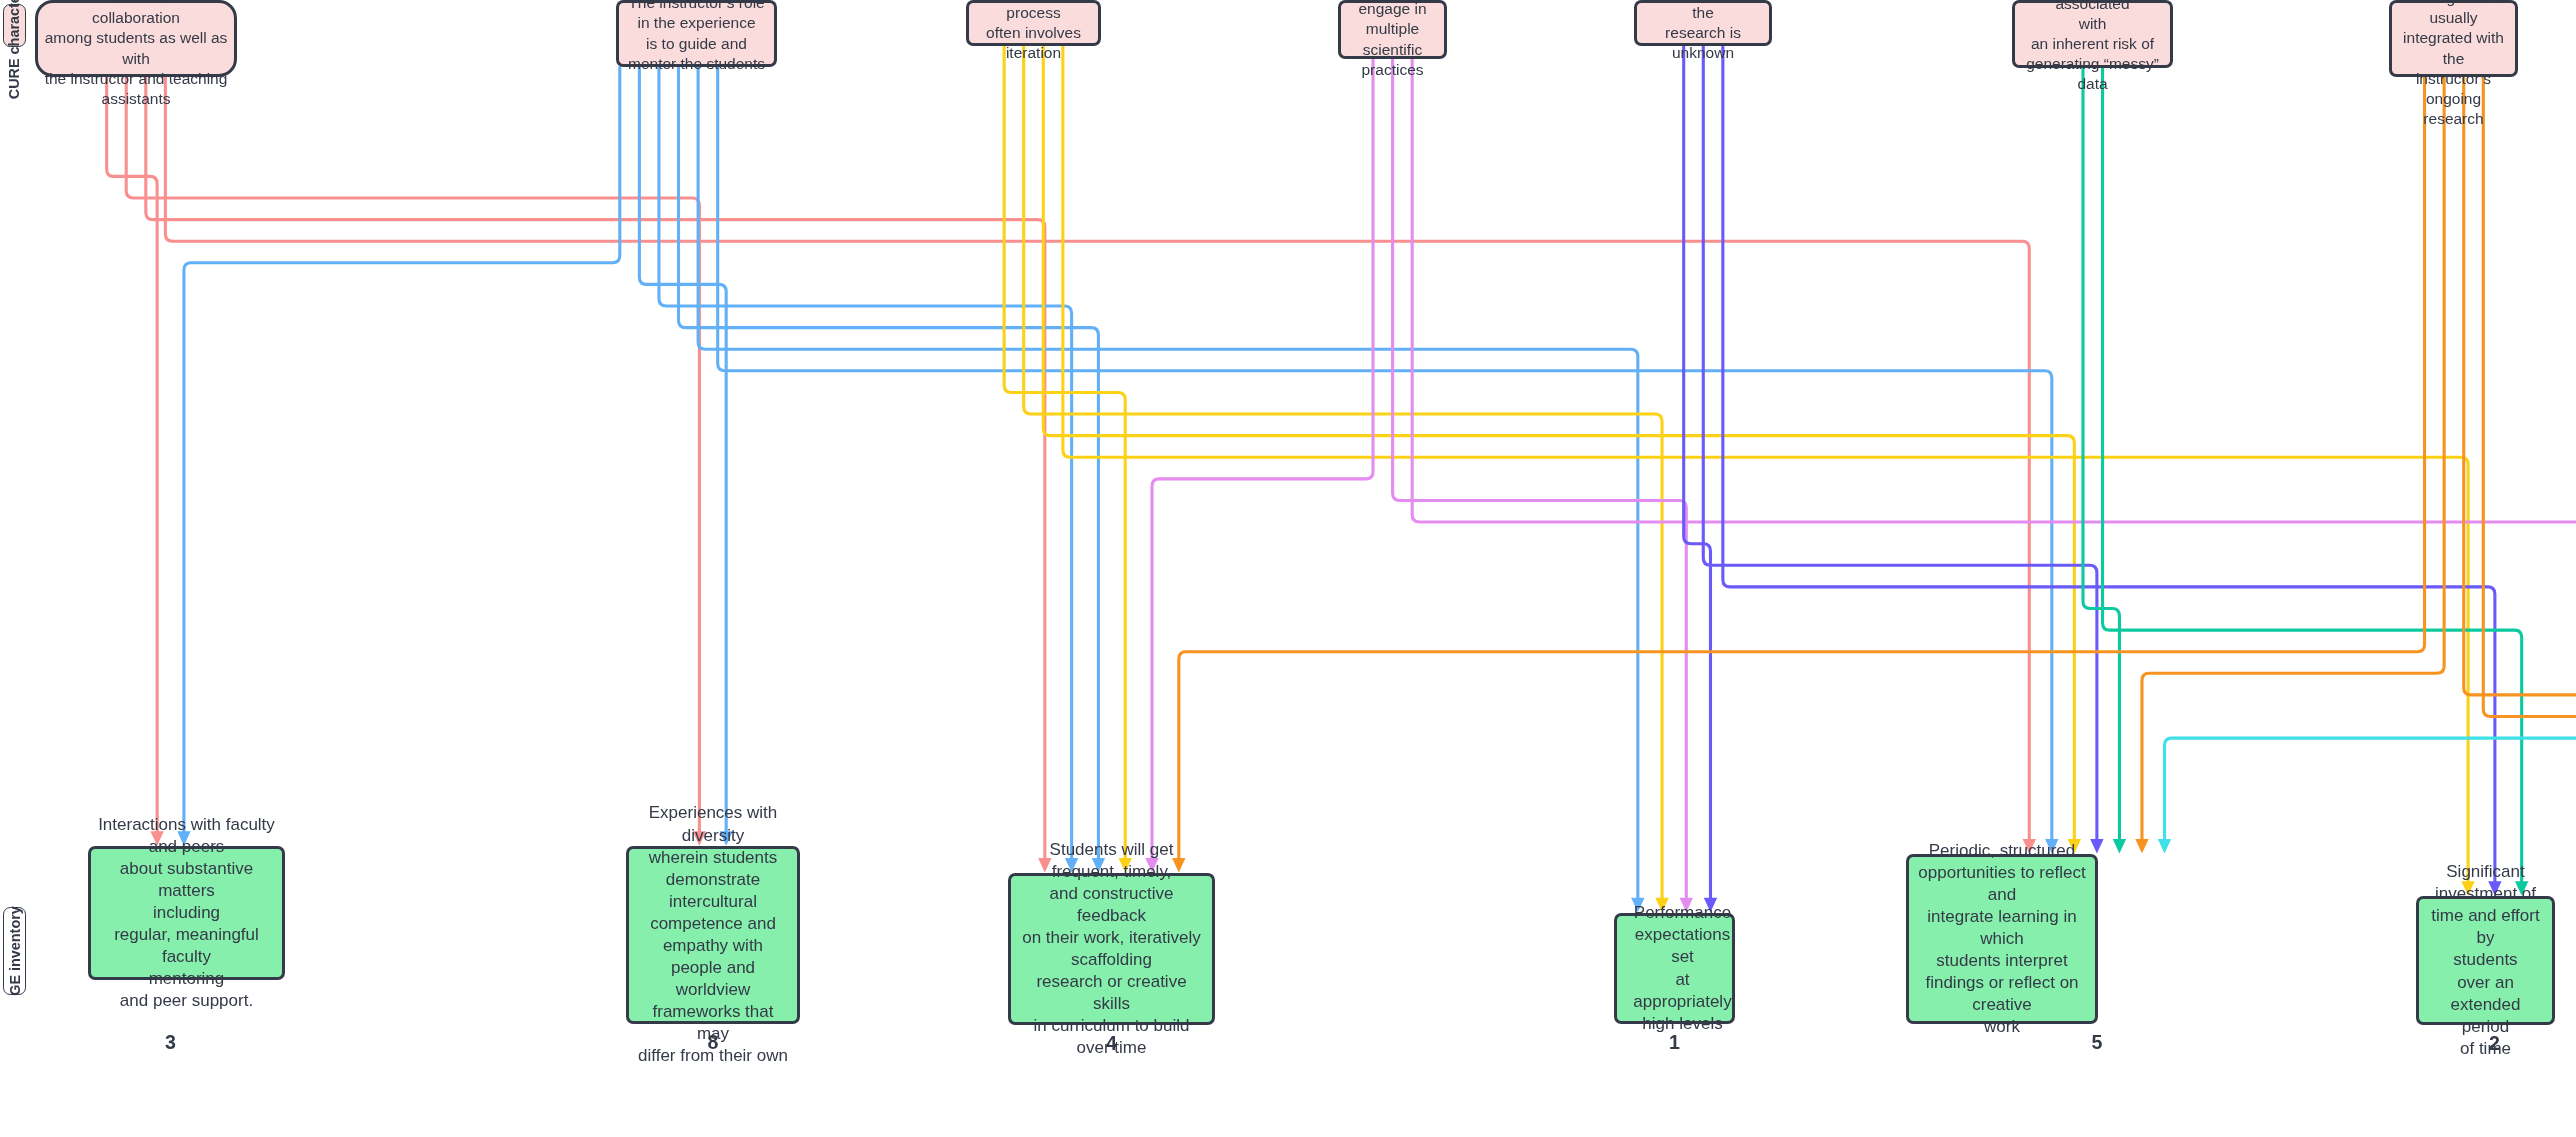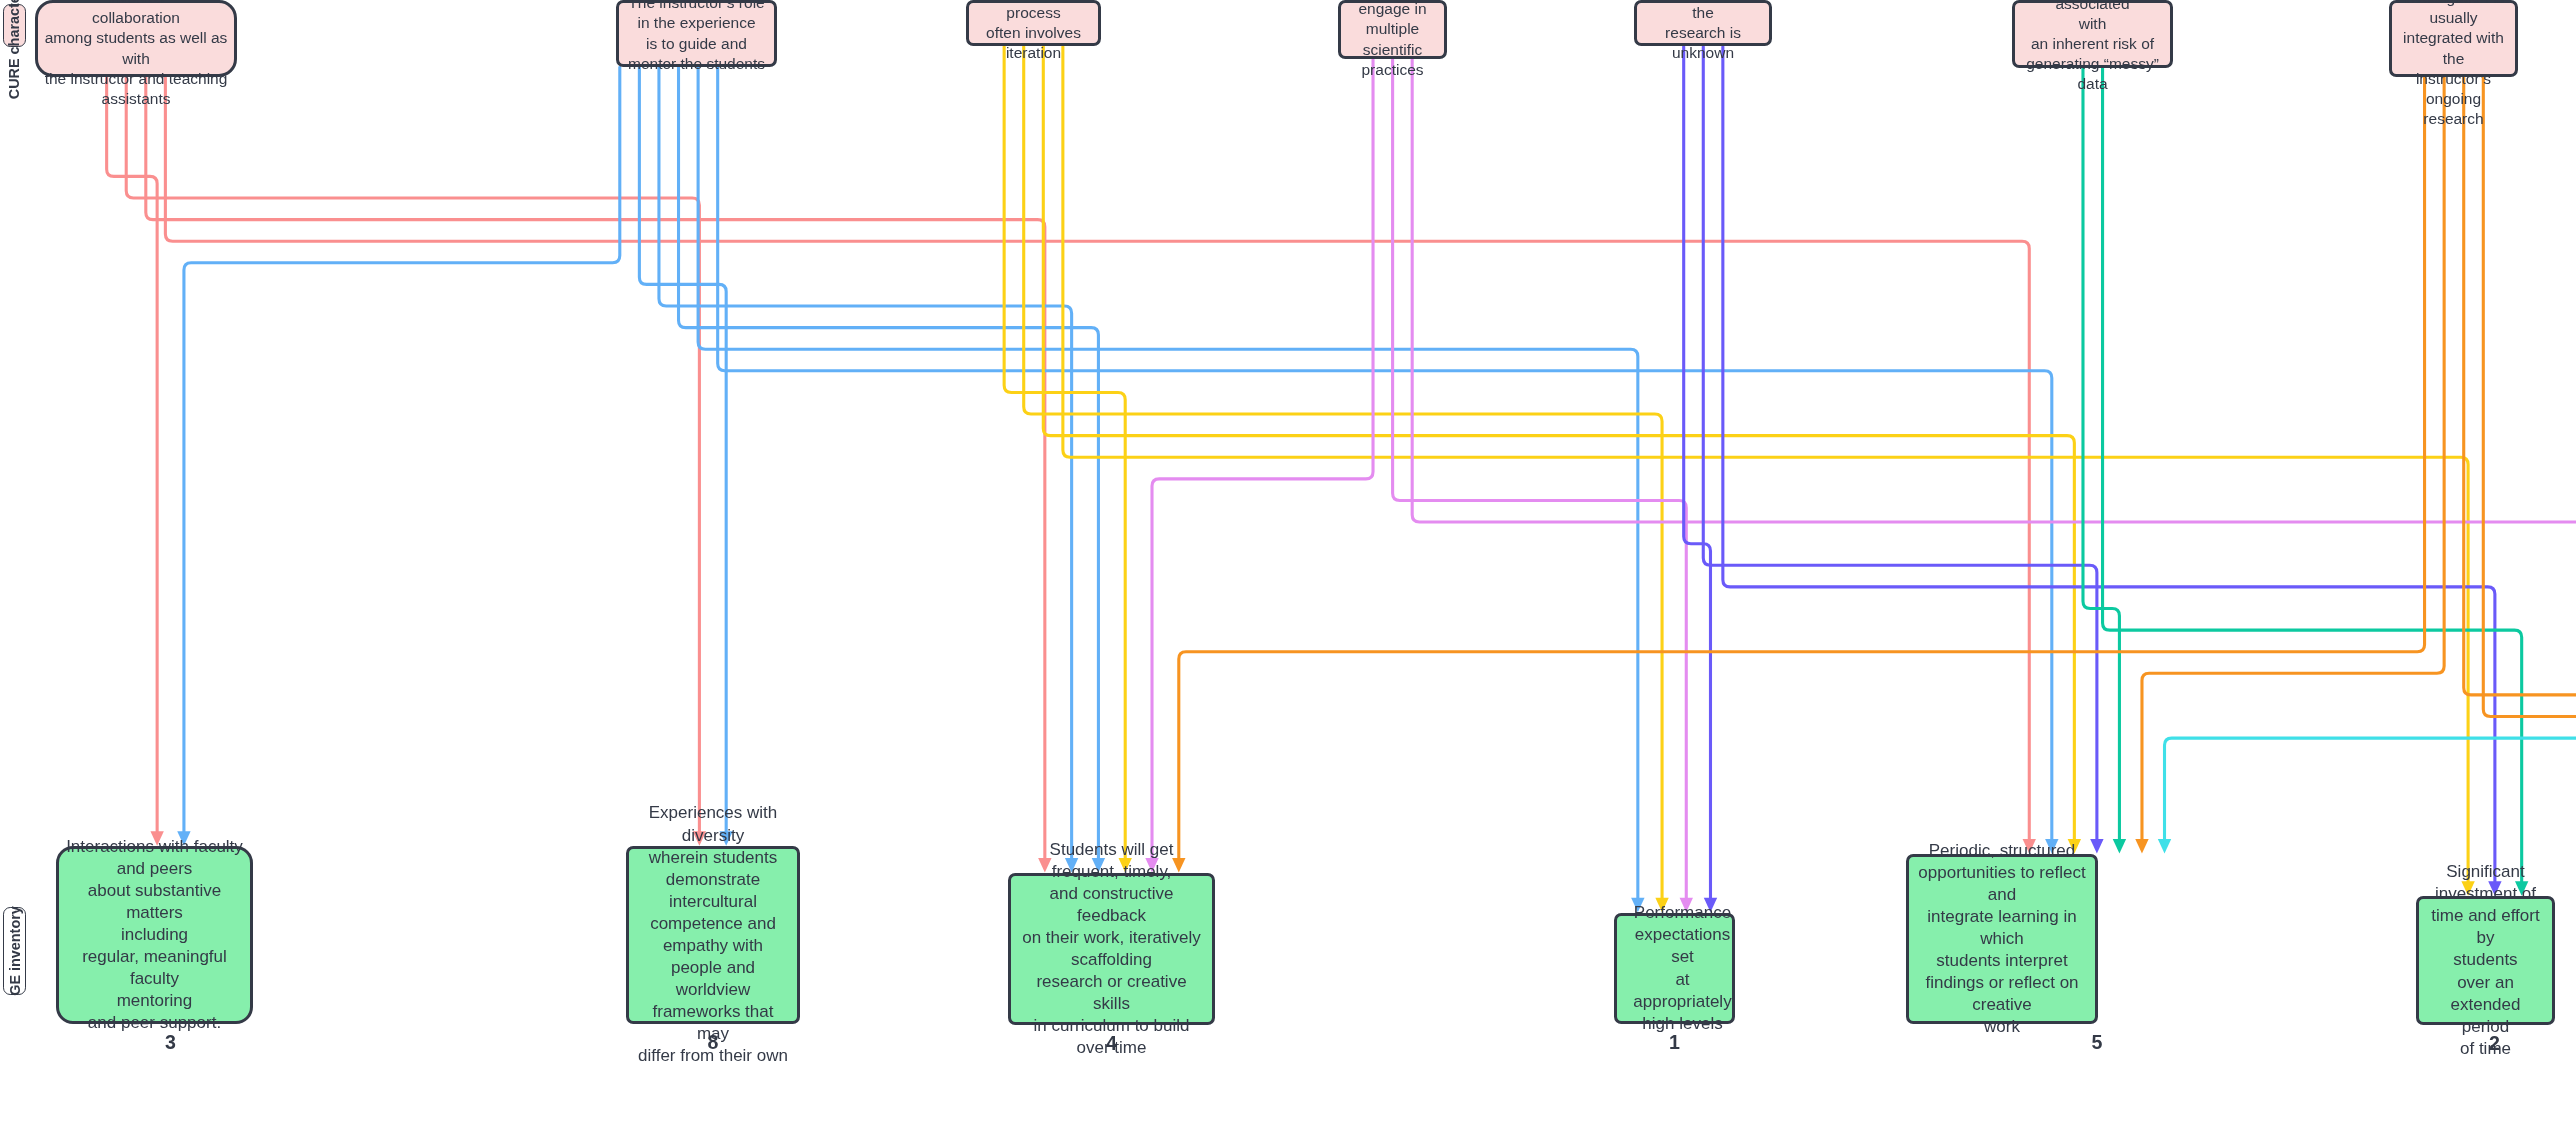--- a/index.html
+++ b/index.html
@@ -132,21 +132,21 @@
 an inherent risk of
 generating “messy” data</div>
       </div>
       <div class="node cure" style="left: 2389px; top: 0px; width: 129px; height: 77px;">
         <div class="txt">The purpose of the
 investigation is usually
 integrated with the
 instructor’s ongoing
 research</div>
       </div>
-      <div class="node ge" style="left: 56px; top: 846px; width: 197px; height: 178px; border-radius: 17px;">
+      <div class="node ge" style="left: 88px; top: 846px; width: 197px; height: 134px;">
         <div class="txt">Interactions with faculty and peers
 about substantive matters
 including
 regular, meaningful faculty
 mentoring
 and peer support.</div>
       </div>
       <div class="idx" style="left: 72px; top: 1031px; width: 197px;">3</div>
       <div class="node ge" style="left: 626px; top: 846px; width: 174px; height: 178px;">
         <div class="txt">Experiences with diversity

